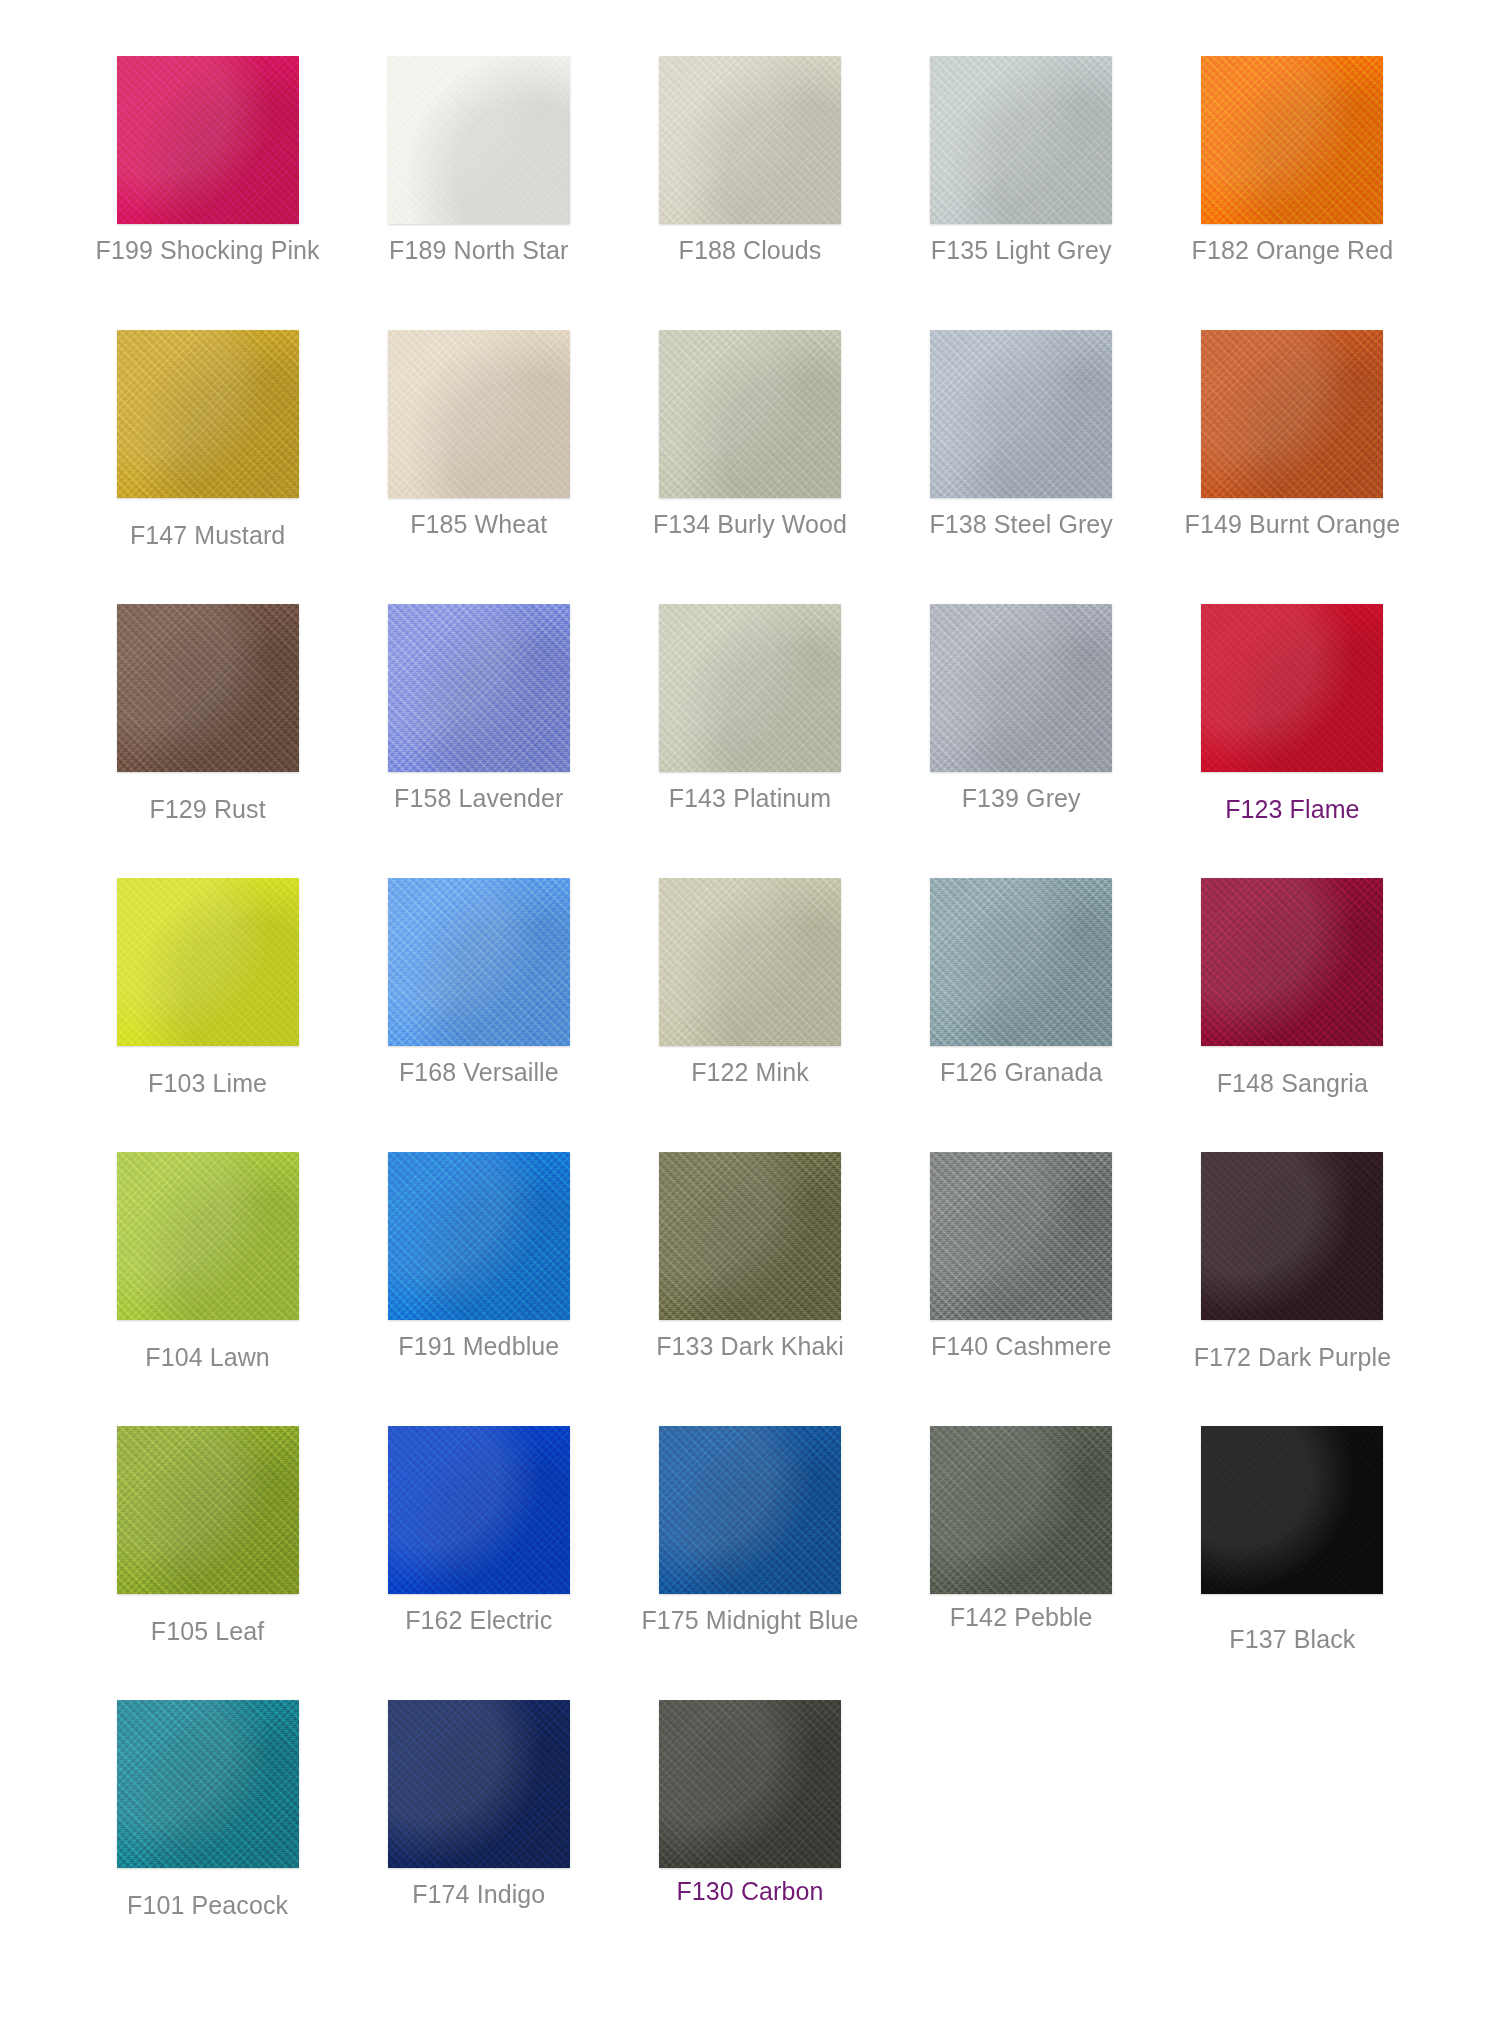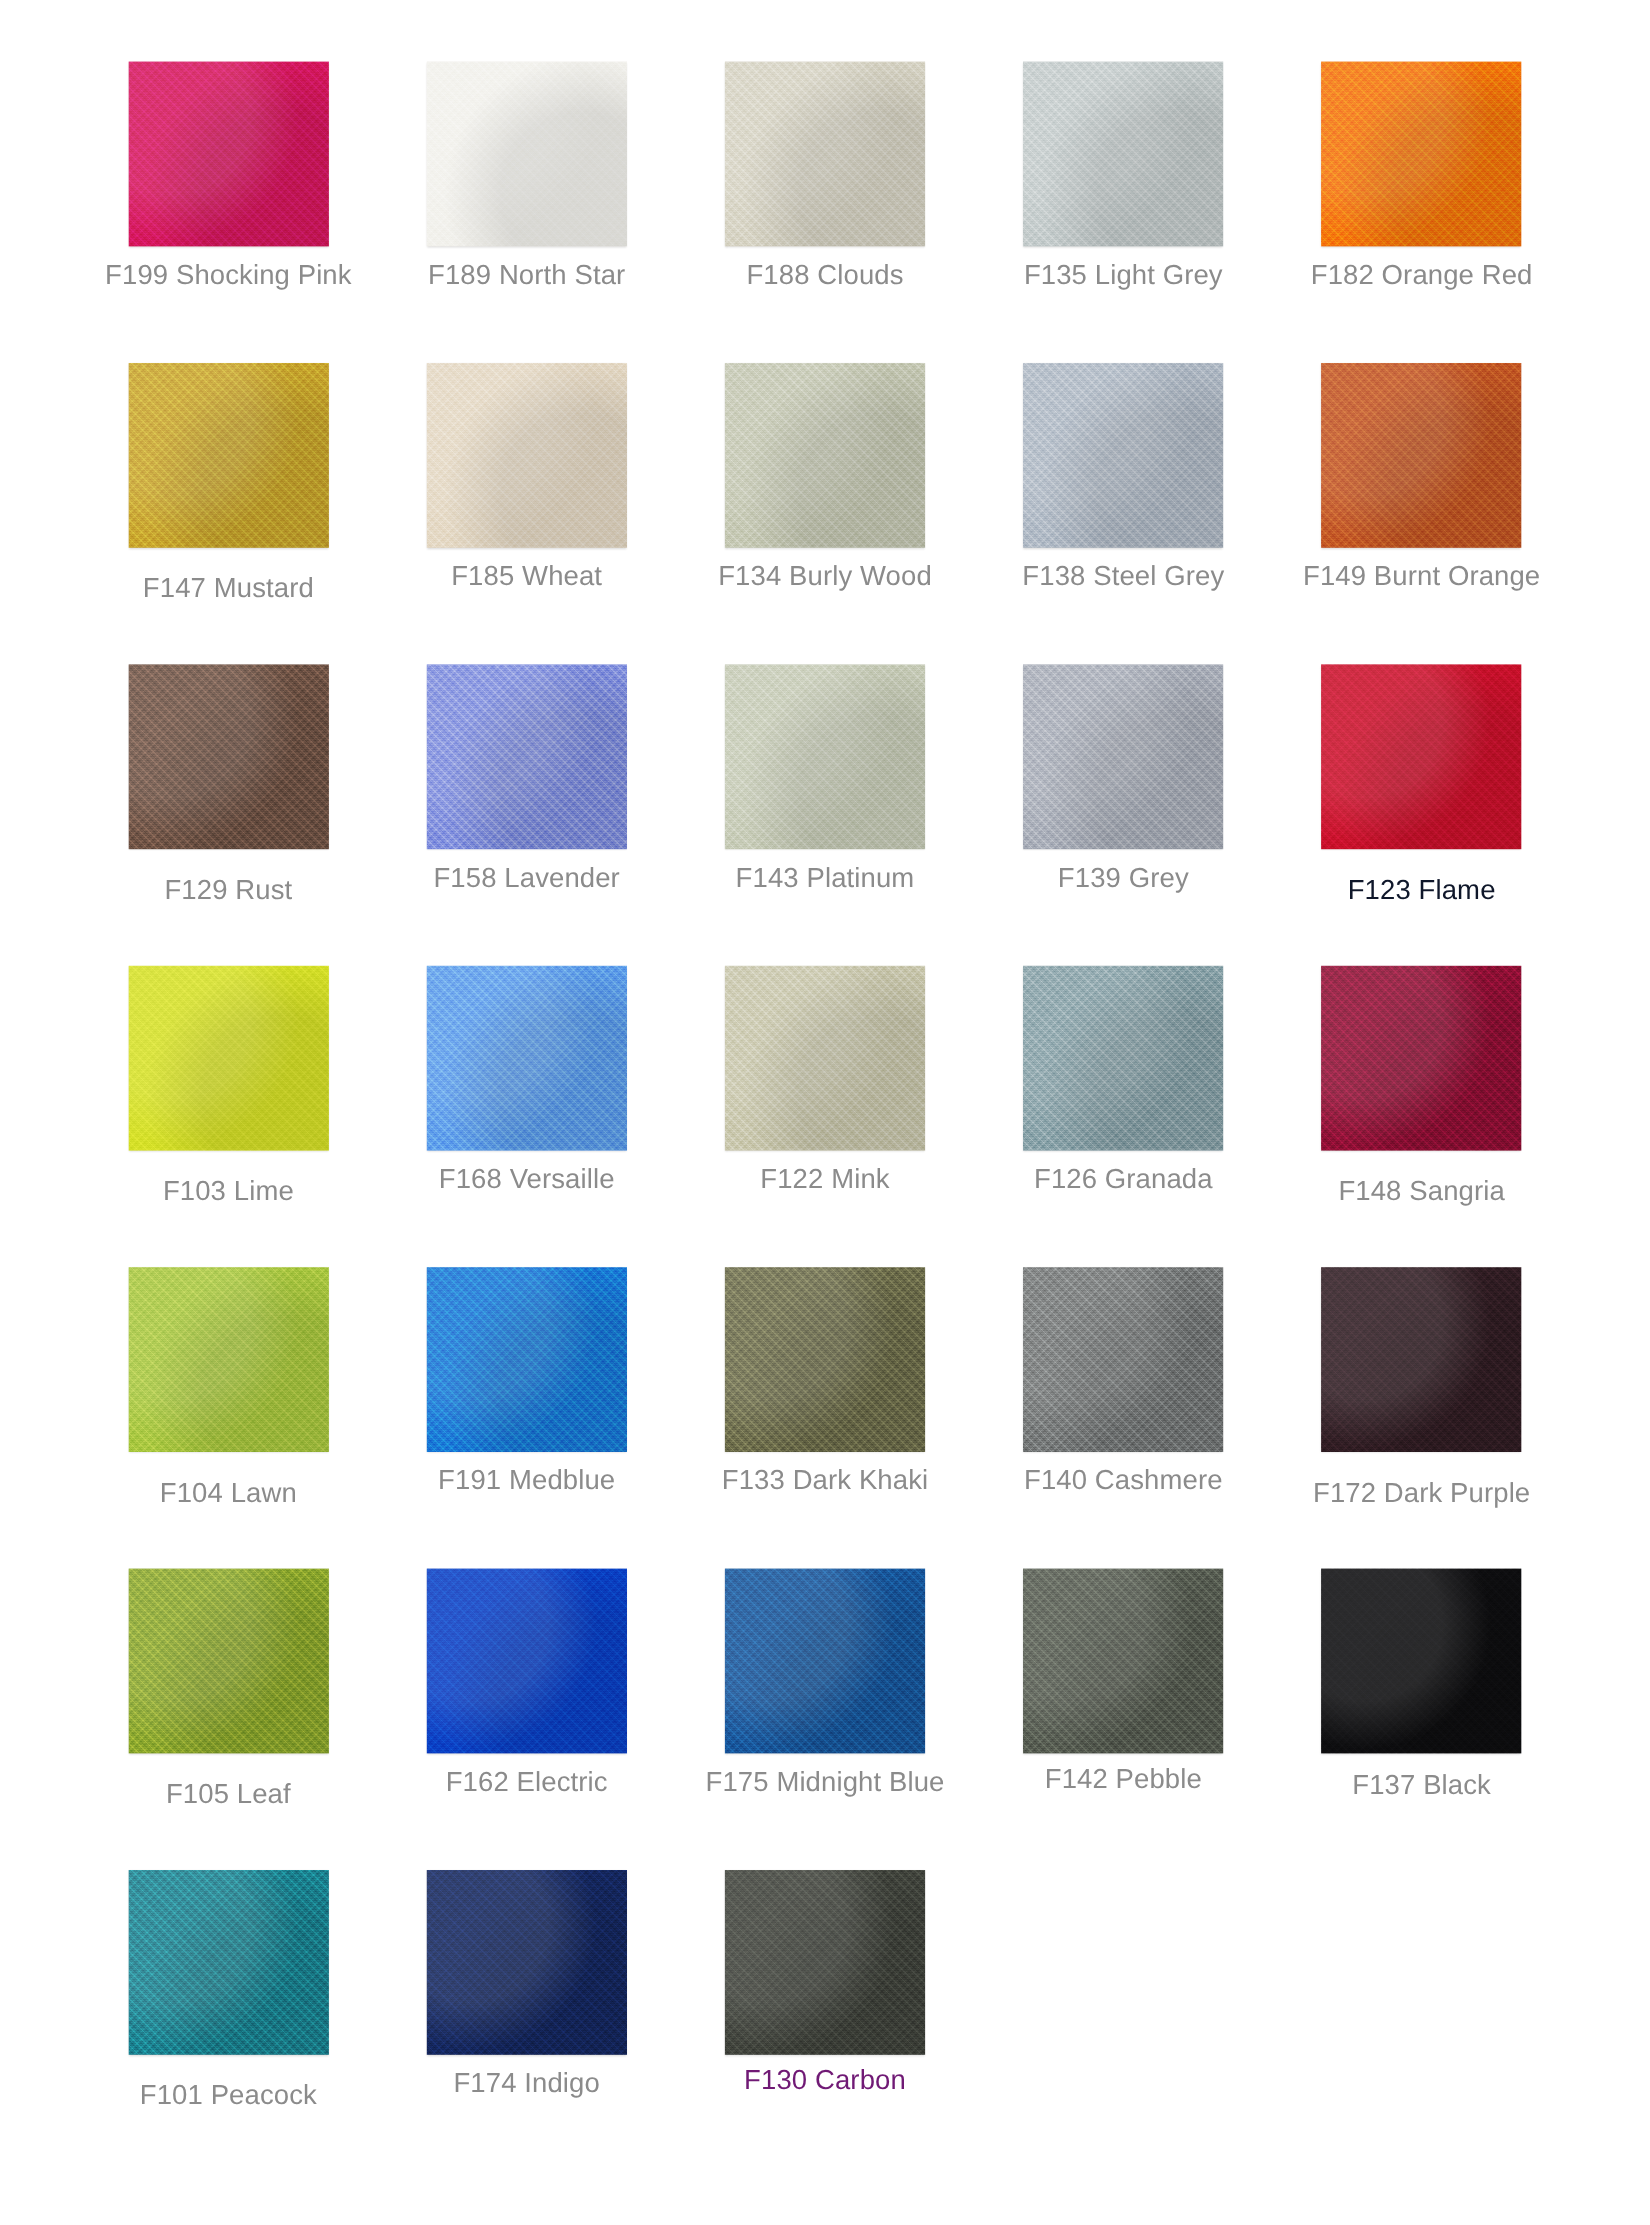--- a/index.html
+++ b/index.html
@@ -93,21 +93,21 @@
     color: #8b8b8b;
     text-align: center;
     letter-spacing: 0.1px;
     white-space: nowrap;
     font-weight: 400;
   }
   
   .nudge-up-10 .swatch-label { margin-top: -2px; }
   .nudge-up-6  .swatch-label { margin-top: 1px; }
   .nudge-dn-6  .swatch-label { margin-top: 12px; }
-  .nudge-dn-12 .swatch-label { margin-top: 4px; }
+  .nudge-dn-12 .swatch-label { margin-top: 20px; }
 </style>
 </head>
 <body style="background: rgb(255, 255, 255);">
 
 <div class="sheet">
   <div class="swatch-grid" id="swatch-grid">
       <div class="swatch-cell nudge-up-6">
         <div class="swatch-chip-wrap">
           <div class="swatch-chip" title="F199 Shocking Pink" style="background-color: rgb(213, 23, 92);"></div>
         </div>
@@ -188,21 +188,21 @@
       <div class="swatch-cell nudge-up-6">
         <div class="swatch-chip-wrap">
           <div class="swatch-chip" title="F139 Grey" style="background-color: rgb(168, 173, 184);"></div>
         </div>
         <div class="swatch-label" style="color: rgb(139, 139, 139);">F139 Grey</div>
       </div>
       <div class="swatch-cell nudge-dn-6">
         <div class="swatch-chip-wrap">
           <div class="swatch-chip" title="F123 Flame" style="background-color: rgb(200, 16, 42);"></div>
         </div>
-        <div class="swatch-label" style="color: #0f172a; text-align: right;">F123 Flame</div>
+        <div class="swatch-label" style="color: #701a75; text-align: right;">F123 Flame</div>
       </div>
       <div class="swatch-cell nudge-dn-6">
         <div class="swatch-chip-wrap">
           <div class="swatch-chip" title="F103 Lime" style="background-color: rgb(212, 223, 39);"></div>
         </div>
         <div class="swatch-label" style="color: rgb(139, 139, 139);">F103 Lime</div>
       </div>
       <div class="swatch-cell nudge-up-6">
         <div class="swatch-chip-wrap">
           <div class="swatch-chip" title="F168 Versaille" style="background-color: rgb(92, 156, 235);"></div>

